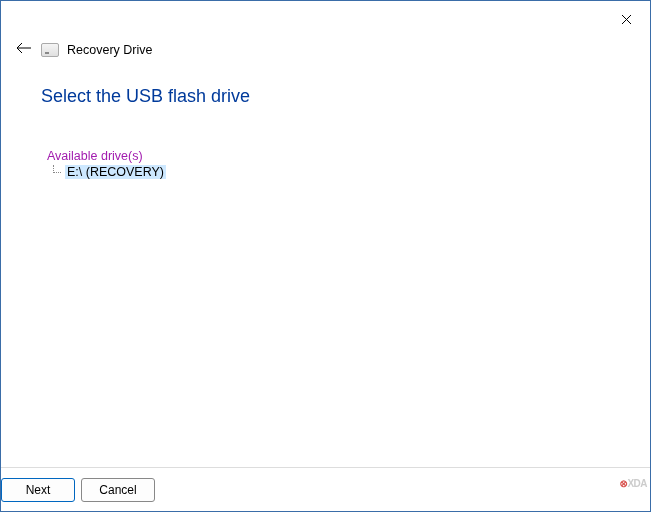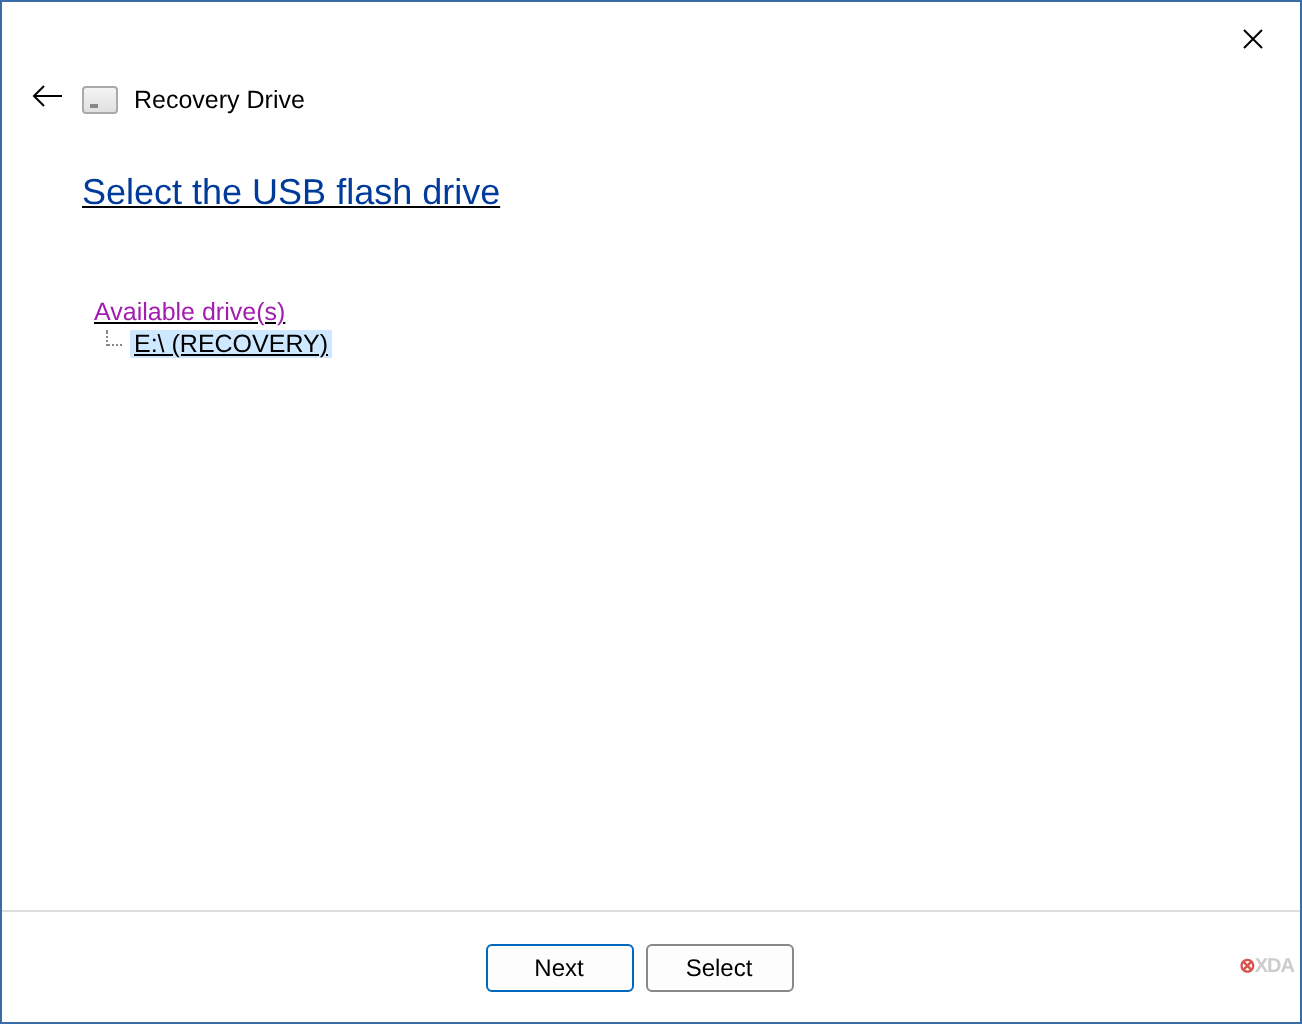--- a/index.html
+++ b/index.html
@@ -63,21 +63,20 @@
     .wizard-title {
       font-size: 12.5px;
       color: #000;
       margin-left: 2px;
     }
     .content {
       position: absolute;
       top: 85px;
       left: 40px;
       right: 28px;
-      text-decoration: underline;
     }
     .main-heading {
       font-size: 18px;
       font-weight: 400;
       color: #003a9b;
       margin-bottom: 42px;
     }
     .description {
       font-size: 12.5px;
       color: #000;
@@ -123,25 +122,25 @@
       font-size: 12.5px;
       color: #000;
       background: #cde8ff;
       padding: 0 2px;
     }
     .footer {
       position: absolute;
       bottom: 0;
       left: 0;
       right: 0;
-      height: 56px;
+      height: 44px;
       border-top: 1px solid #ddd;
       display: flex;
       align-items: center;
-      justify-content: center;
+      justify-content: flex-start;
       padding-right: 12px;
       gap: 6px;
     }
     .btn {
       min-width: 74px;
       height: 24px;
       font-size: 12px;
       border: 1px solid #888;
       border-radius: 3px;
       background: #fdfdfd;
@@ -191,14 +190,14 @@
       <div class="tree-connector"></div>
       <span class="drive-label">E:\ (RECOVERY)</span>
     </div>
   </div>
 </div>
 
 <div class="watermark"><span class="red">⊗</span><span>XDA</span></div>
 
 <div class="footer">
   <button class="btn btn-primary">Next</button>
-  <button class="btn">Select</button>
+  <button class="btn">Cancel</button>
 </div>
 
 </body></html>

